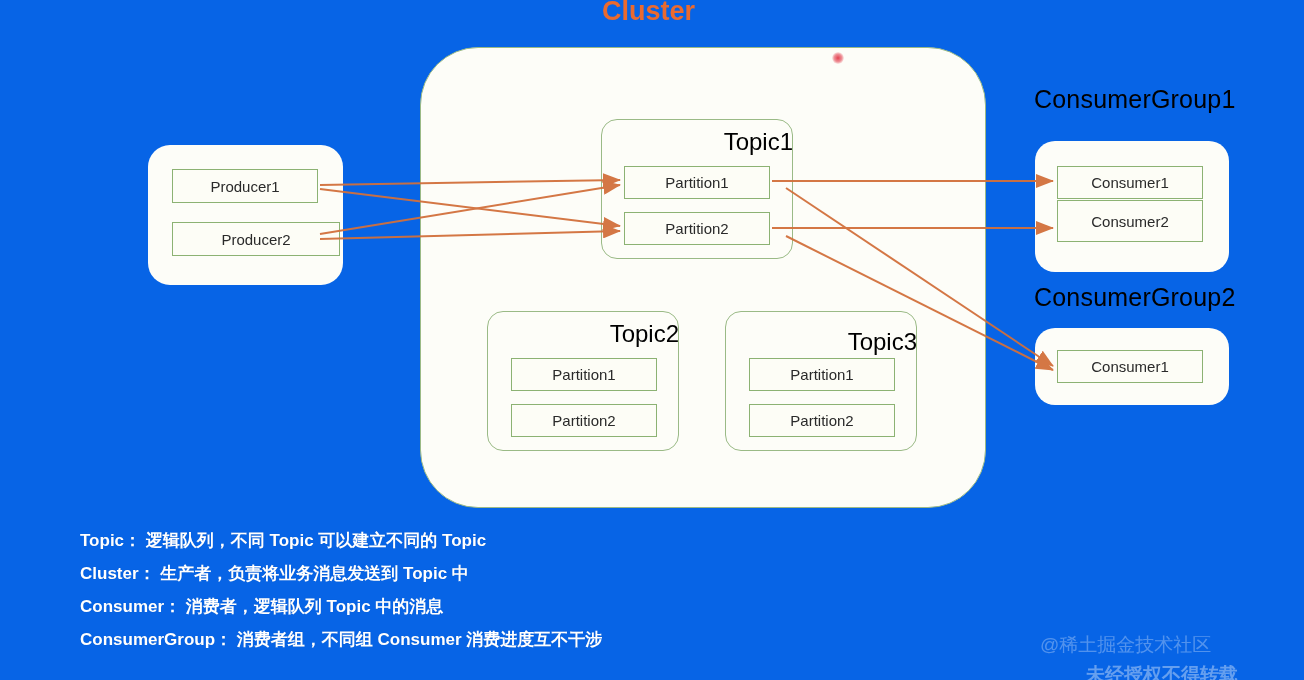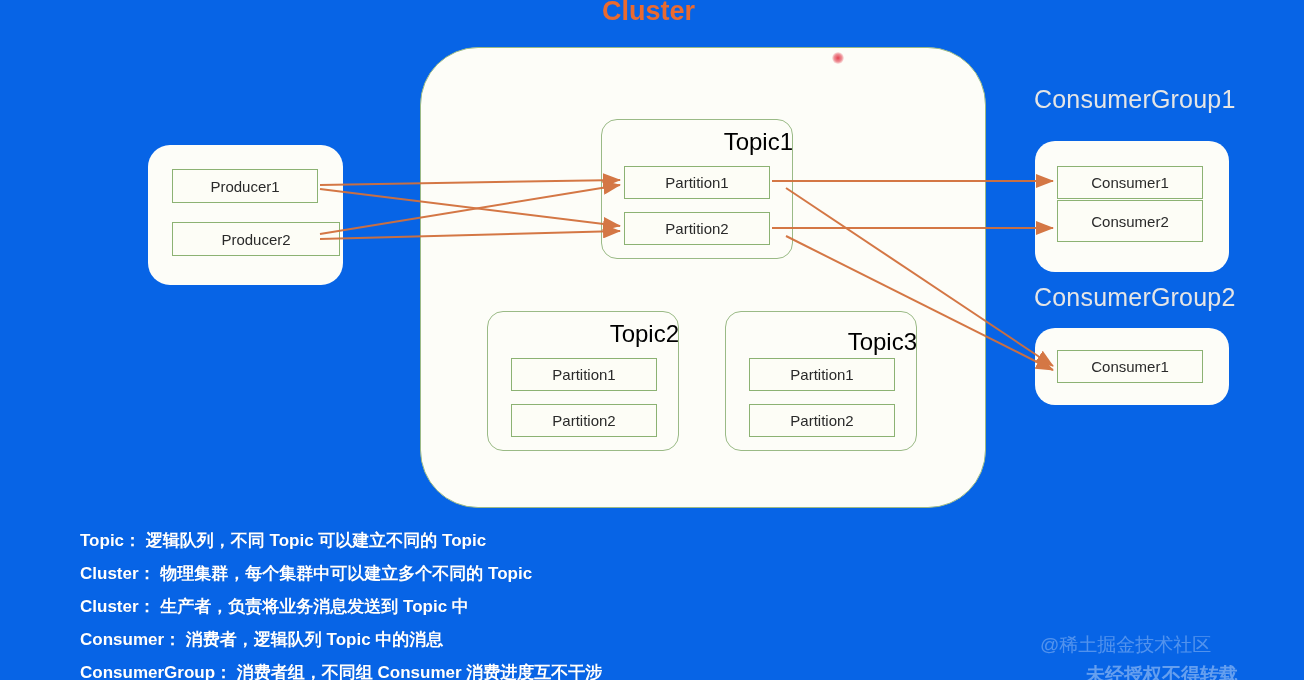--- a/index.html
+++ b/index.html
@@ -19,21 +19,21 @@
     position: absolute;
     left: 602px;
     top: -4px;
     font-size: 27px;
     font-weight: bold;
     color: #ea6a2f;
   }
   .group-title {
     position: absolute;
     font-size: 25px;
-    color: #e5e5e5;
+    color: #000000;
     font-weight: normal;
     letter-spacing: 0.2px;
     white-space: nowrap;
   }
 
   
   .white-box {
     position: absolute;
     background: #fdfdf8;
     border-radius: 22px;
@@ -206,21 +206,20 @@
       <line x1="772" y1="228" x2="1053" y2="228"></line>
 
       <line x1="786" y1="188" x2="1053" y2="366"></line>
 
       <line x1="786" y1="236" x2="1053" y2="370"></line>
     </g>
   </svg>
 
   <div class="legend">
     <div class="legend-line">Topic： 逻辑队列，不同 Topic 可以建立不同的 Topic</div>
-    <div class="legend-line">Cluster： 物理集群，每个集群中可以建立多个不同的 Topic</div>
     <div class="legend-line">Cluster： 生产者，负责将业务消息发送到 Topic 中</div>
     <div class="legend-line">Consumer： 消费者，逻辑队列 Topic 中的消息</div>
     <div class="legend-line">ConsumerGroup： 消费者组，不同组 Consumer 消费进度互不干涉</div>
   </div>
 
   <div class="watermark wm1">@稀土掘金技术社区</div>
   <div class="watermark wm2">未经授权不得转载</div>
 
 </div>
 

